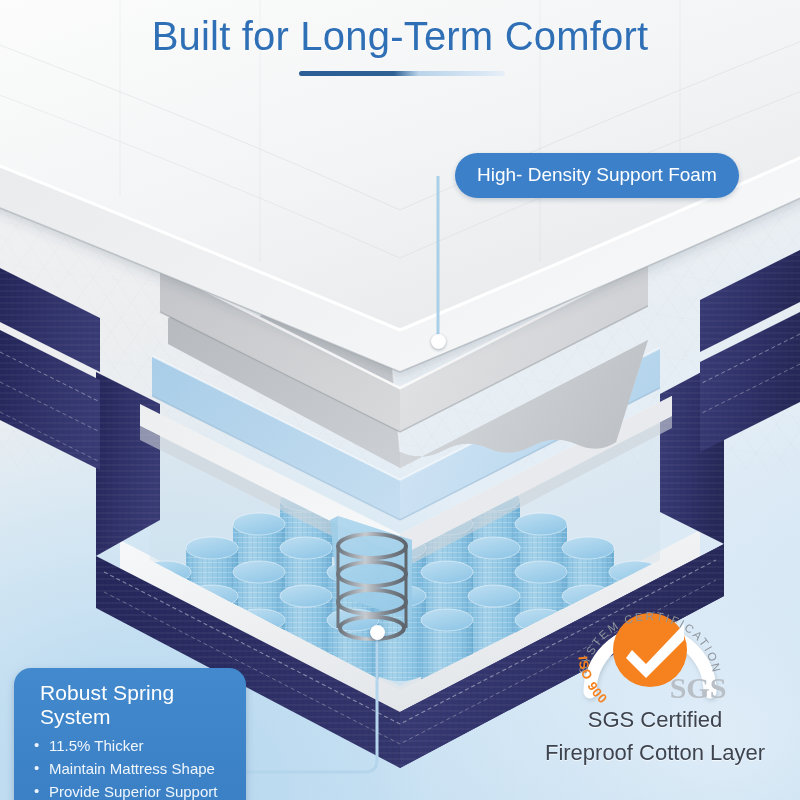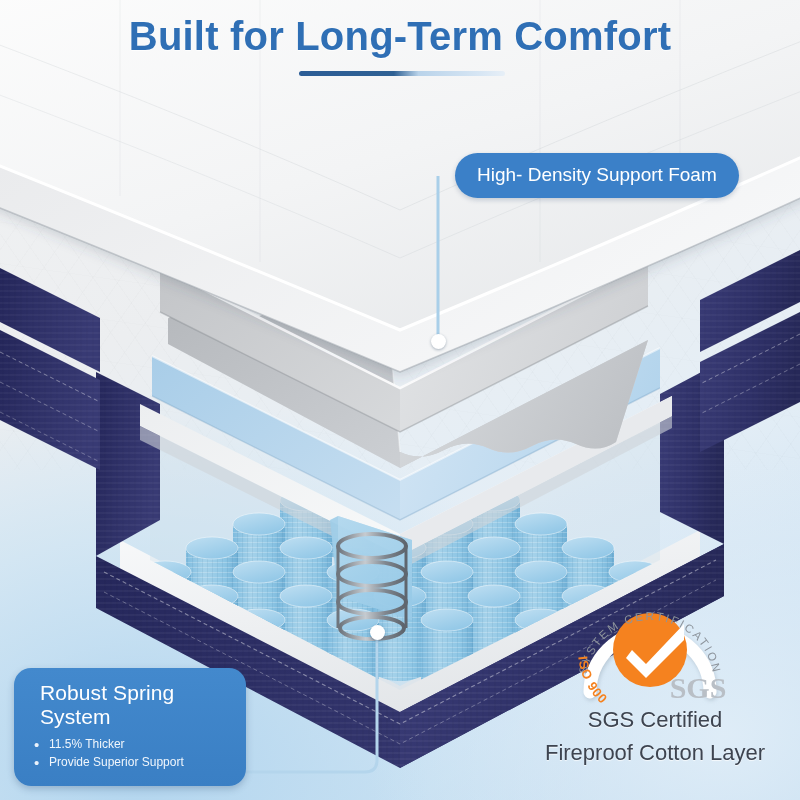--- a/index.html
+++ b/index.html
@@ -36,21 +36,21 @@
   }
   .bg-rightlight {
     position: absolute; right: -80px; bottom: -60px; width: 520px; height: 420px;
     background: radial-gradient(ellipse at 70% 70%, rgba(225,238,248,.9) 0%, rgba(228,240,249,0) 70%);
   }
 
   
   .title {
     position: absolute; left: 0; top: 14px; width: 800px;
     text-align: center;
-    font-size: 40px; font-weight: bold;
+    font-size: 40px; font-weight: normal;
     color: #2f6fb5;
     letter-spacing: .2px;
     text-shadow: 0 1px 1px rgba(255,255,255,.9);
   }
   .title-rule {
     position: absolute; left: 299px; top: 71px; width: 206px; height: 5px;
     border-radius: 3px;
     background: linear-gradient(90deg, #2c5d96 0%, #2f6194 46%, #b9d3ea 58%, #d7e6f4 88%, #e7eff7 100%);
   }
 
@@ -76,21 +76,21 @@
     width: 232px;
     background: linear-gradient(180deg, #4389cd 0%, #3a7fc4 100%);
     border-radius: 17px;
     padding: 13px 14px 15px 18px;
     box-shadow: 0 3px 7px rgba(30,60,100,.25);
     color: #fff;
   }
   .callout-title { font-size: 21px; margin-bottom: 6px; letter-spacing: .1px; margin-left: 8px; }
   .callout-list { list-style: none; }
   .callout-list li {
-    font-size: 12px;
+    font-size: 15px;
     line-height: 1.52;
     padding-left: 17px;
     position: relative;
     color: #f0f6fc;
   }
   .callout-list li::before {
     content: "\2022";
     position: absolute; left: 2px; top: -1px;
     font-size: 15px;
     color: #eaf2fb;
@@ -530,20 +530,21 @@
   <div class="title">Built for Long-Term Comfort</div>
   <div class="title-rule"></div>
 
   <div class="pill" id="foam-pill">High- Density Support Foam</div>
   <div class="leader-dot" id="foam-dot"></div>
 
   <div class="callout-box">
     <div class="callout-title">Robust Spring System</div>
     <ul class="callout-list">
       <li>11.5% Thicker</li>
+      <li>Maintain Mattress Shape</li>
       <li>Provide Superior Support</li>
     </ul>
   </div>
   <div class="leader-dot" id="spring-dot"></div>
 
   <svg id="sgs-wrap" viewBox="0 0 200 125">
     <defs>
       <path id="arcTop" d="M26 104 A64 64 0 0 1 154 104"></path>
       <path id="arcIso" d="M18 72 A72 72 0 0 0 44 126"></path>
       <filter id="sgsShadow" x="-20%" y="-20%" width="150%" height="150%">

